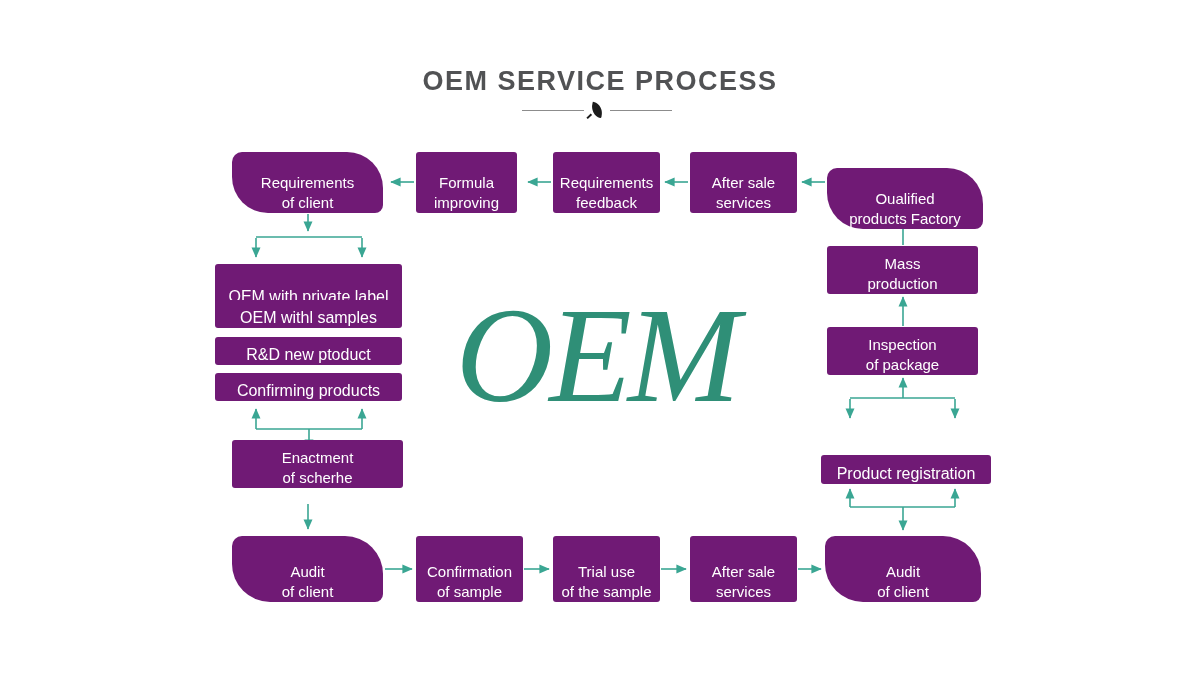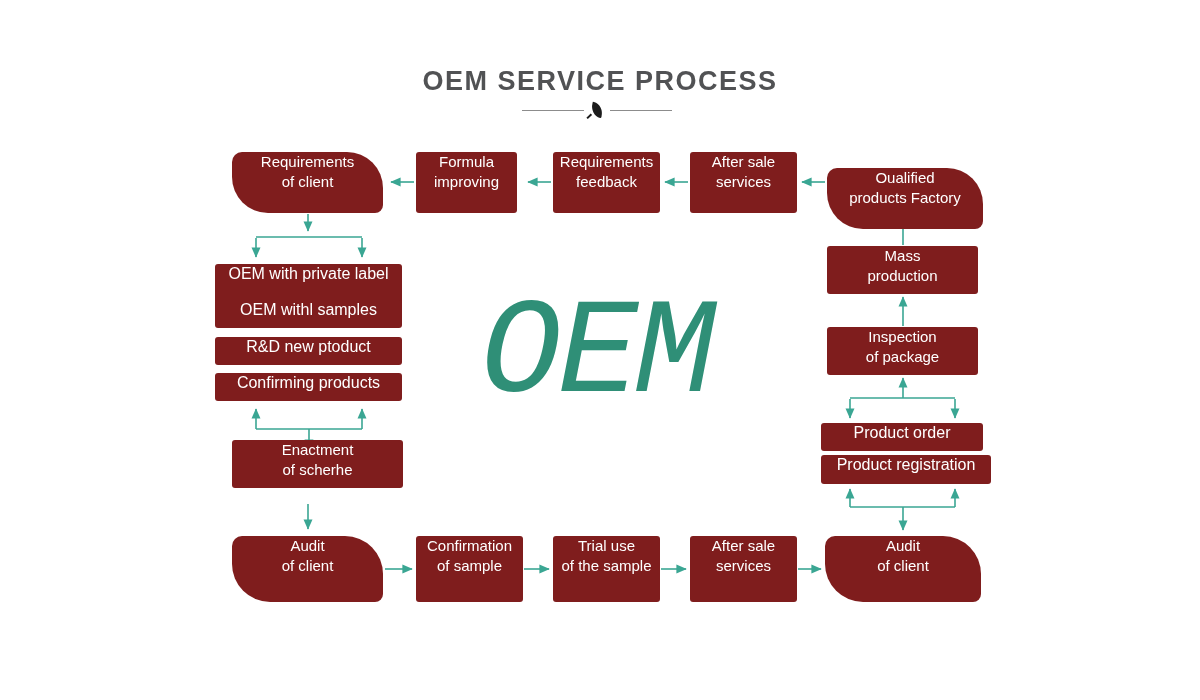--- a/index.html
+++ b/index.html
@@ -10,28 +10,28 @@
     font-size:27px;font-weight:bold;color:#515254;letter-spacing:1.5px;}
 
   .divider{position:absolute;top:102px;left:522px;width:150px;height:16px;
     display:flex;align-items:center;}
   .dline{flex:1;height:1px;background:#8c8c8c;}
   .leaf{width:12px;height:14px;background:#1c1c1c;margin:0 7px;
     border-radius:0 95% 10% 95%;transform:rotate(14deg);position:relative;}
   .leaf::after{content:"";position:absolute;left:-1px;bottom:-4px;width:2px;height:6px;
     background:#1c1c1c;transform:rotate(32deg);}
 
-  .node{position:absolute;background:#7f1d1d;color:#ffffff;
-    display:flex;align-items:flex-start;justify-content:center;text-align:center;
+  .node{position:absolute;background:#701a75;color:#ffffff;
+    display:flex;align-items:flex-end;justify-content:center;text-align:center;
     font-size:15px;line-height:20px;white-space:pre-line;border-radius:3px;}
   .corner{border-radius:10px 36px 8px 36px;}
   .single{font-size:16px;}
 
   .watermark{position:absolute;left:428px;top:288px;width:336px;text-align:center;
-    font-family:Liberation Mono, monospace;font-style:italic;font-weight:400;
+    font-family:Liberation Serif, serif;font-style:italic;font-weight:400;
     font-size:135px;line-height:1;letter-spacing:-4px;color:#2f8f77;}
 
   svg.wires{position:absolute;left:0;top:0;width:1200px;height:700px;pointer-events:none;}
   svg.wires path{stroke:#3aa693;stroke-width:1.6;fill:none;}
   svg.wires .head{fill:#3aa693;stroke:none;}
 </style>
 </head>
 <body>
 
 <div class="canvas">
@@ -152,20 +152,17 @@
   </div>
 
   <div class="node" style="left:827px;top:246px;width:151px;height:48px">
     <span>Mass
 production</span>
   </div>
   <div class="node" style="left:827px;top:327px;width:151px;height:48px">
     <span>Inspection
 of package</span>
   </div>
-  <div class="node single" style="left:821px;top:423px;width:162px;height:28px">
-    <span>Product order</span>
-  </div>
   <div class="node single" style="left:821px;top:455px;width:170px;height:29px">
     <span>Product registration</span>
   </div>
 
 </div>
 
 </body></html>

